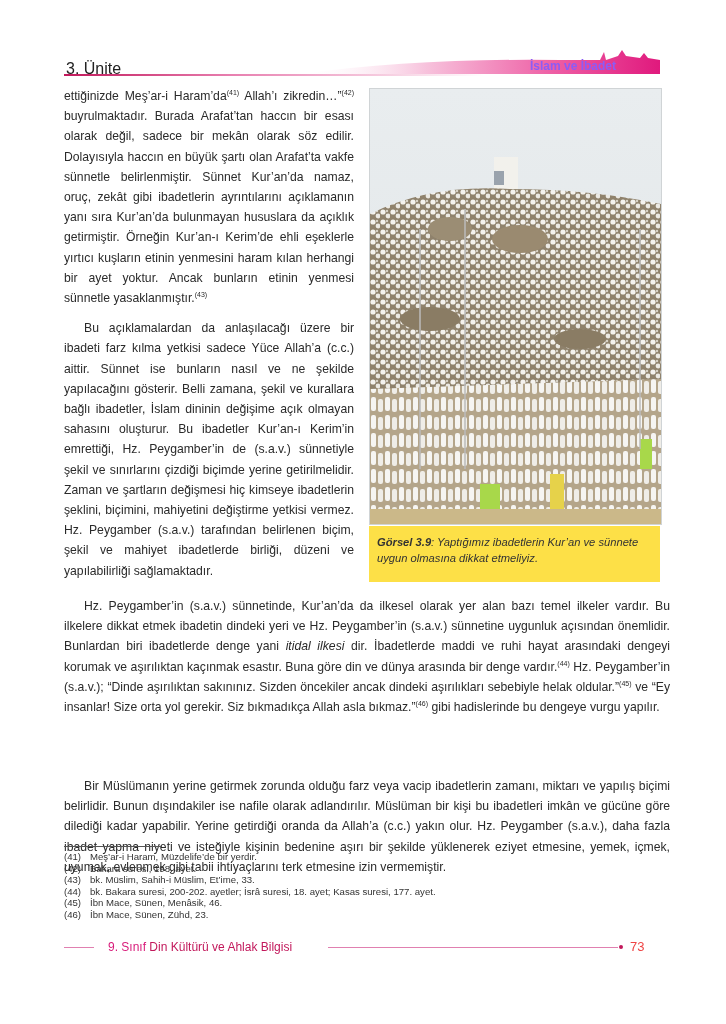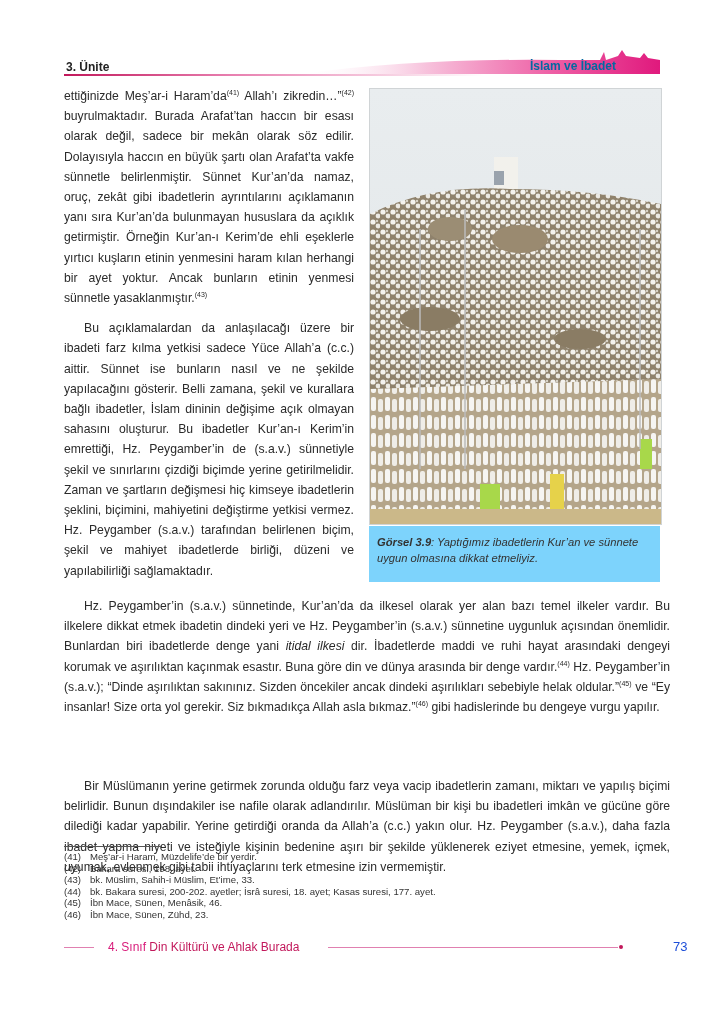--- a/index.html
+++ b/index.html
@@ -1,59 +1,59 @@
 <!DOCTYPE html>
 <html><head>
 <meta charset="utf-8">
 <style>
   html, body { margin: 0; padding: 0; background: #ffffff; }
   body { width: 726px; height: 1024px; position: relative; overflow: hidden;
          font-family: "Liberation Sans", sans-serif; color: #2a2a2a; }
 
   
-  .hdr-unit { position: absolute; left: 66px; top: 60px; font-size: 12px; font-weight: bold; color: #222; }
+  .hdr-unit { position: absolute; left: 66px; top: 60px; font-size: 16px; font-weight: normal; color: #222; }
   .hdr-line { position: absolute; left: 64px; top: 74px; width: 420px; height: 2px;
               background: linear-gradient(to right, #c2185b 0%, #e880b0 40%, rgba(255,255,255,0) 100%); }
   .hdr-band { position: absolute; left: 300px; top: 48px; width: 360px; height: 26px; }
-  .hdr-title { position: absolute; left: 530px; top: 59px; font-size: 12px; font-weight: bold; color: #0369a1; }
+  .hdr-title { position: absolute; left: 530px; top: 59px; font-size: 12px; font-weight: bold; color: #8b5cf6; }
 
   
   .col-left { position: absolute; left: 64px; top: 86px; width: 290px;
               font-size: 12.2px; line-height: 20.2px; text-align: justify; }
   .col-left p { margin: 0 0 10px 0; }
   .indent { text-indent: 20px; }
   sup { font-size: 7px; vertical-align: super; line-height: 0; }
   .b { font-weight: normal; }
   .i { font-style: italic; margin-top: 25px; }
 
   
   .figure { position: absolute; left: 369px; top: 88px; width: 291px; height: 435px;
             overflow: hidden; background: #e8ecee; border: 1px solid #d0d4d6; }
   .caption { position: absolute; left: 369px; top: 526px; width: 275px; height: 40px;
-             padding: 8px; background: #7dd3fc; font-size: 11.2px; line-height: 16px; color: #333; font-style: italic; }
+             padding: 8px; background: #fde047; font-size: 11.2px; line-height: 16px; color: #333; font-style: italic; }
   .caption .lab { font-weight: bold; font-style: italic; }
 
   .full { position: absolute; left: 64px; width: 606px; font-size: 12.2px; line-height: 20.2px; text-align: justify; }
   .full p { margin: 0; }
   .p3 { top: 596px; }
   .p4 { top: 776px; }
 
   
   .fn-rule { position: absolute; left: 64px; top: 846px; width: 98px; height: 1px; background: #555; }
   .fns { position: absolute; left: 64px; top: 851px; font-size: 9.6px; line-height: 11.6px; color: #333; }
   .fn { display: flex; }
   .fn .n { width: 26px; }
 
   
   .ft-line1 { position: absolute; left: 64px; top: 947px; width: 30px; height: 1px; background: #e080b0; }
   .ft-text { position: absolute; left: 108px; top: 940px; font-size: 12px; color: #d81b7a; }
   .ft-text .b { color: #c2185b; }
   .ft-line2 { position: absolute; left: 328px; top: 947px; width: 290px; height: 1px; background: #e080b0; }
   .ft-dot { position: absolute; left: 619px; top: 945px; width: 4px; height: 4px; border-radius: 2px; background: #c2185b; }
-  .ft-page { position: absolute; left: 630px; top: 939px; font-size: 13px; color: #1d4ed8; margin-left: 43px; }
+  .ft-page { position: absolute; left: 630px; top: 939px; font-size: 13px; color: #ef4444; }
 </style>
 </head>
 <body>
 
 <div>
   <svg class="hdr-band" viewBox="0 0 360 26" preserveAspectRatio="none">
     <defs>
       <linearGradient id="bandg" x1="0" x2="1" y1="0" y2="0">
         <stop offset="0" stop-color="#ffffff" stop-opacity="0"></stop>
         <stop offset="0.35" stop-color="#f7c2dc"></stop>
@@ -148,17 +148,17 @@
       <span>İbn Mace, Sünen, Menâsik, 46.</span>
     </div>
   <div class="fn">
       <span class="n">(46)</span>
       <span>İbn Mace, Sünen, Zühd, 23.</span>
     </div>
 </div>
 
 <div class="ft-line1"></div>
 <div class="ft-text">
-  <span>4. Sınıf </span><span class="b">Din Kültürü ve Ahlak Burada</span>
+  <span>9. Sınıf </span><span class="b">Din Kültürü ve Ahlak Bilgisi</span>
 </div>
 <div class="ft-line2"></div>
 <div class="ft-dot"></div>
 <span class="ft-page">73</span>
 
 </body></html>

